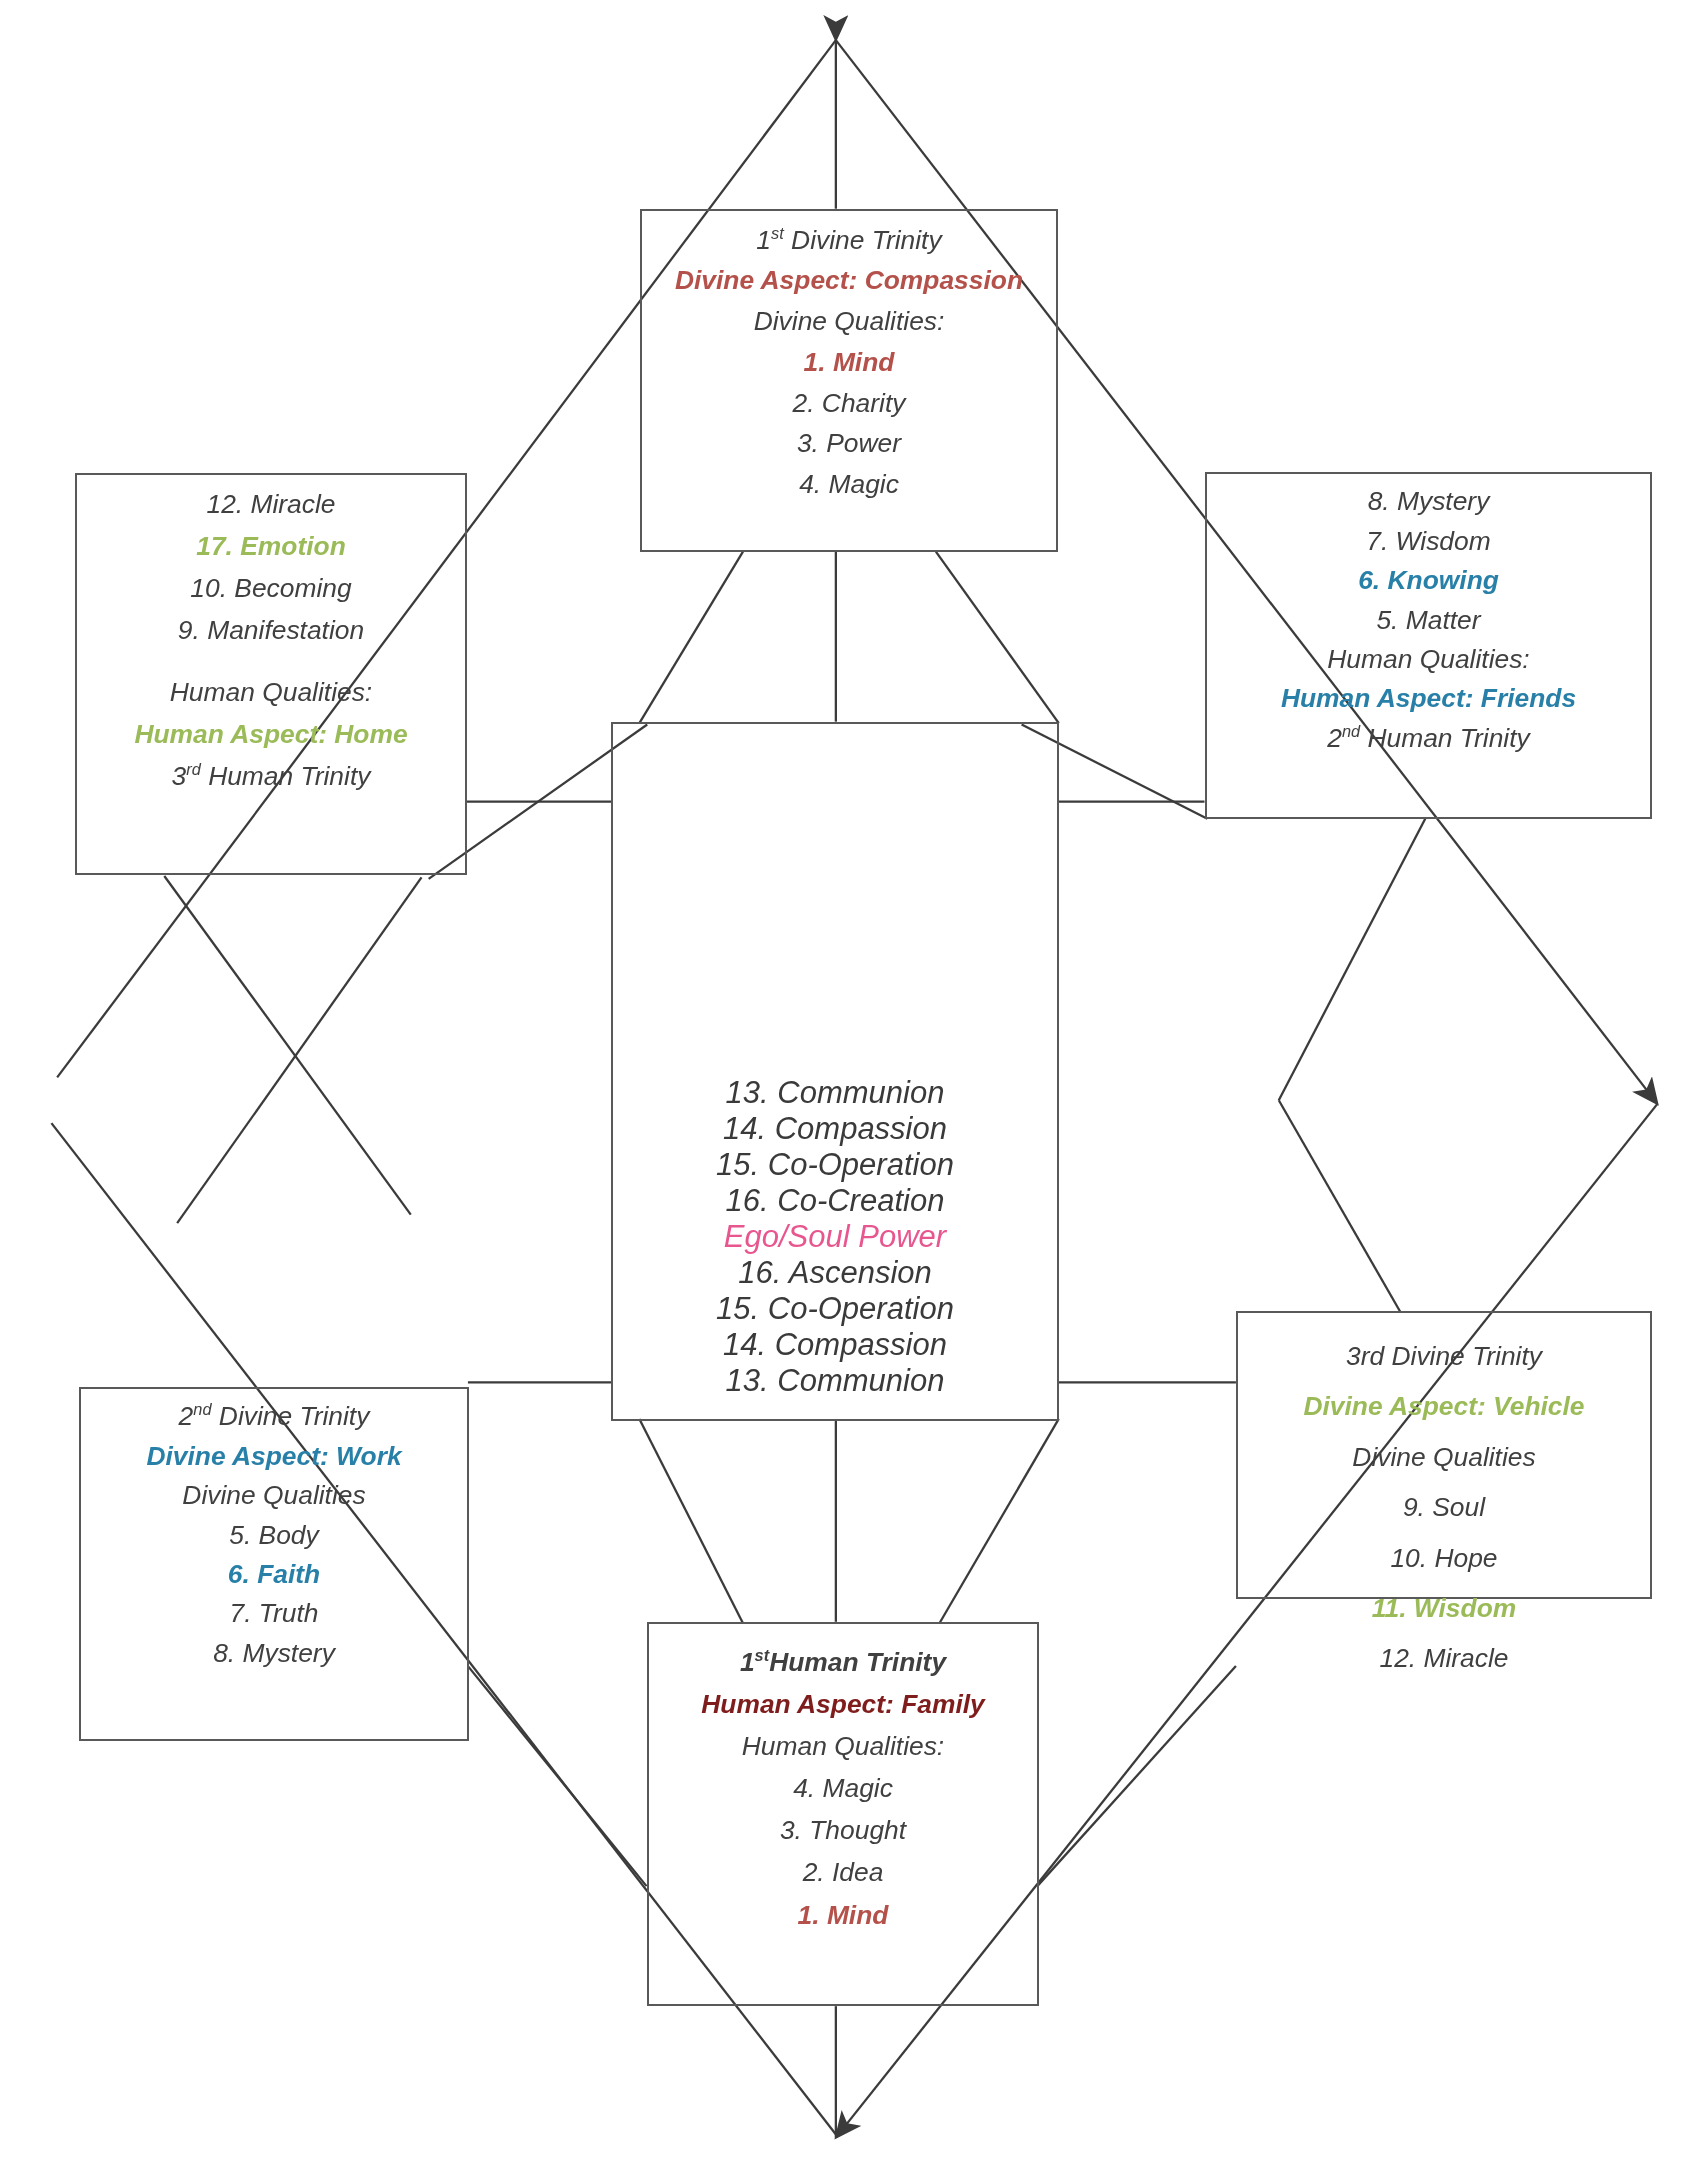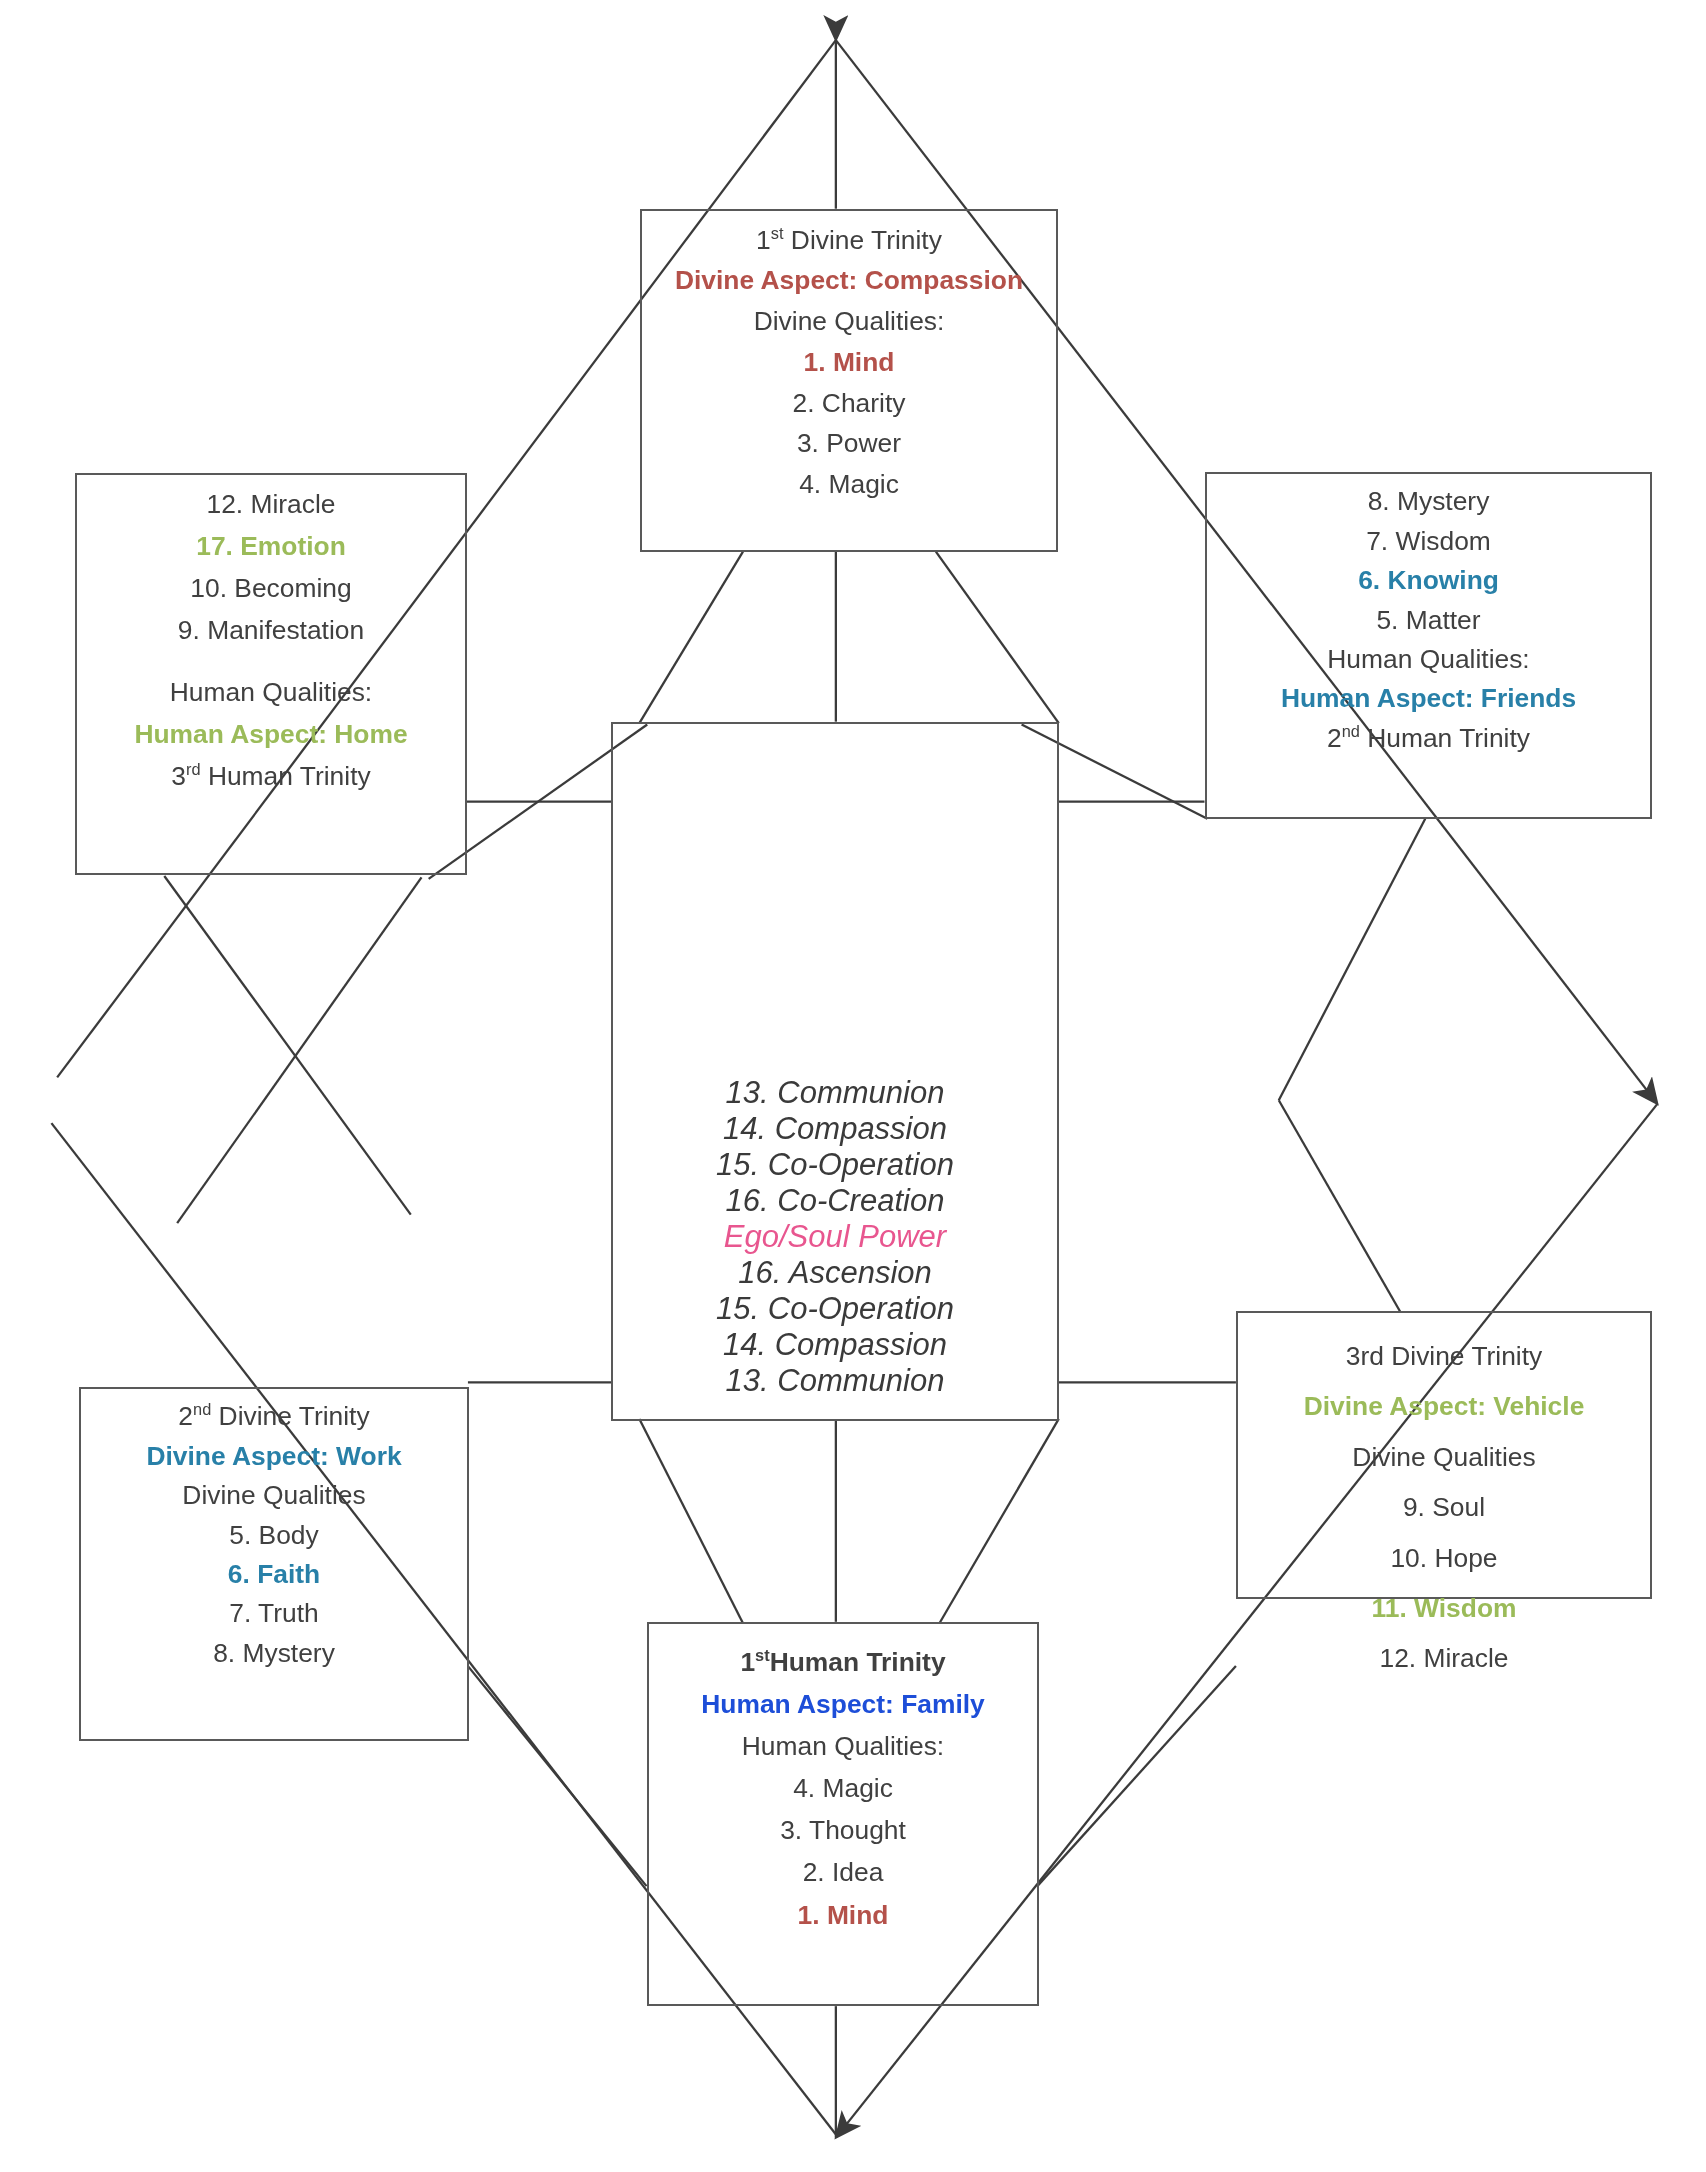--- a/index.html
+++ b/index.html
@@ -1,21 +1,21 @@
 <!DOCTYPE html>
 <html style="font-size:11.4px"><head>
 <meta charset="utf-8">
 <style>
   html,body{margin:0;padding:0;background:#fff;}
   body{font-family:"Liberation Sans",sans-serif;}
   #stage{position:relative;width:1706px;height:2172px;background:#ffffff;overflow:hidden;}
   svg#wires{position:absolute;left:0;top:0;width:1706px;height:2172px;}
   .box{position:absolute;border:2.1px solid #595959;background:transparent;box-sizing:border-box;
        display:flex;flex-direction:column;align-items:center;justify-content:flex-start;}
-  .line{color:#404040;font-size:26.4px;line-height:1.0;white-space:nowrap;text-align:center;}
+  .line{color:#404040;font-size:26.4px;line-height:1.0;white-space:nowrap;text-align:center;font-style:italic;}
   .bold{font-weight:bold;}
   .ctr-line{font-style:italic;font-size:31px;color:#3a3a3a;white-space:nowrap;}
   sup{font-size:0.62em;vertical-align:super;line-height:0;}
   #topbox{left:640px;top:209px;width:418px;height:343px;padding-top:11.4px;}
   #topbox .line{margin-top:14.3px;}
   #topbox .line:first-child{margin-top:4.3px;}
   #leftbox{left:75px;top:473px;width:392px;height:402px;padding-top:13px;}
   #leftbox .line{margin-top:15.7px;}
   #leftbox .line:first-child{margin-top:2.9px;}
   #leftbox .gap{height:20px;}
@@ -149,21 +149,21 @@
     <div class="line">9.  Soul</div>
     <div class="line">10. Hope</div>
     <div class="line bold" style="color:#9bbb59">11. Wisdom</div>
     <div class="line">12.  Miracle</div>
   </div>
 
   <div class="box" id="bcbox">
     <div class="line bold">
       <span>1</span><sup>st</sup><span>Human Trinity</span>
     </div>
-    <div class="line bold" style="color:#1d4ed8">Human Aspect:  Family</div>
+    <div class="line bold" style="color:#7f1d1d">Human Aspect:  Family</div>
     <div class="line">Human Qualities:</div>
     <div class="line">4.  Magic</div>
     <div class="line">3.  Thought</div>
     <div class="line">2.  Idea</div>
     <div class="line bold" style="color:#b4514a">1.  Mind</div>
   </div>
 
 </div>
 
 

